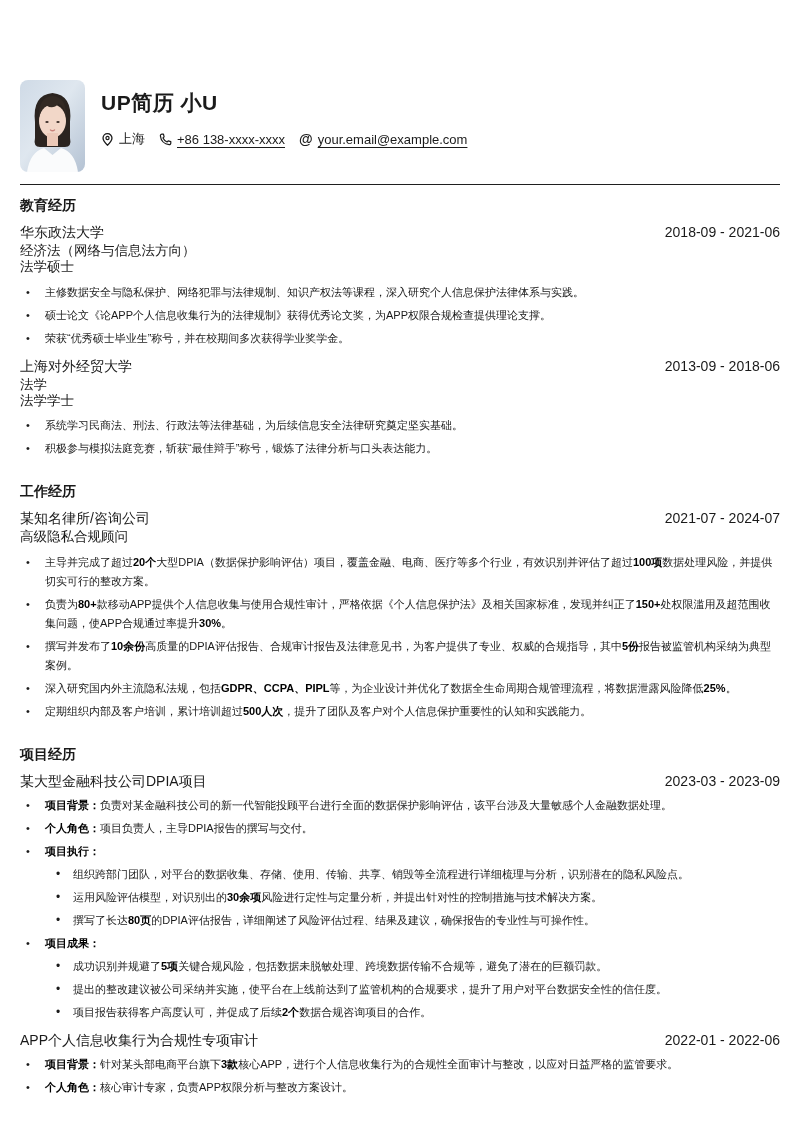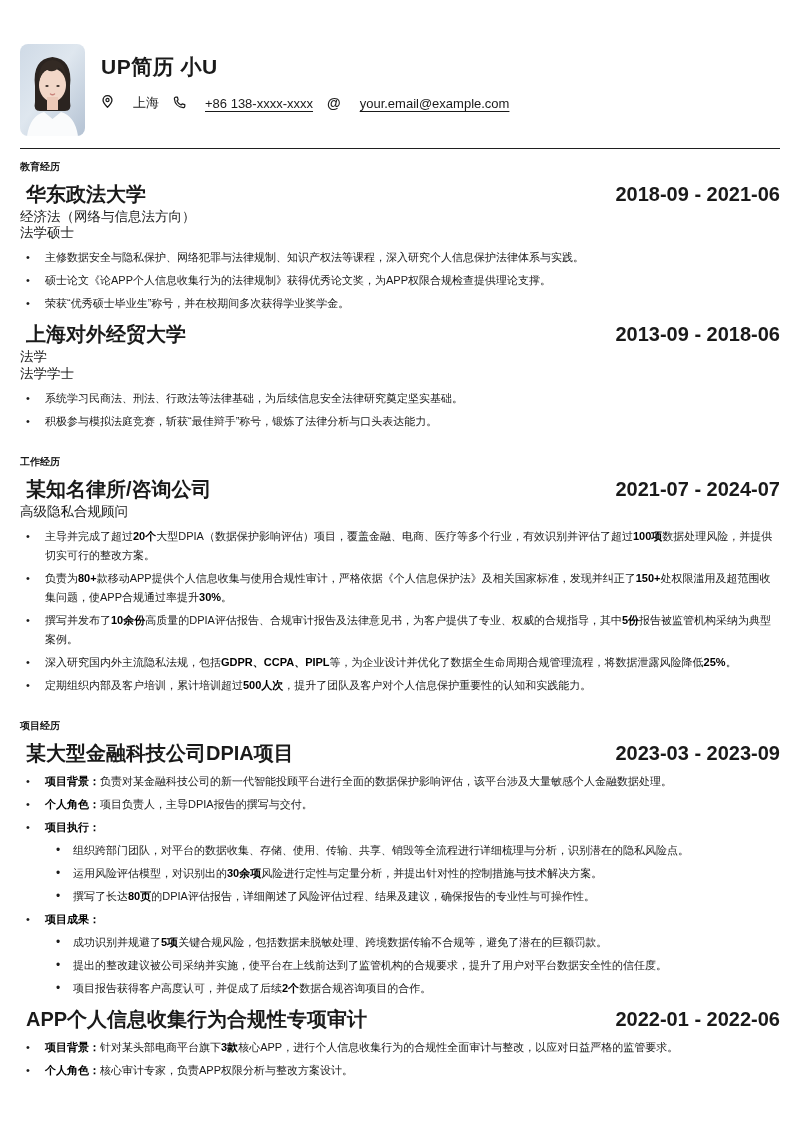--- a/index.html
+++ b/index.html
@@ -4,43 +4,43 @@
 <style>
   html, body { margin: 0; padding: 0; }
   body {
     width: 800px; height: 1130px; overflow: hidden;
     background: #ffffff; color: #1a1a1a;
     font-family: "Liberation Sans", "DejaVu Sans", sans-serif;
   }
   .page { padding: 0 20px; }
 
   
-  .header { display: flex; align-items: flex-start; gap: 16px; padding-top: 44px; }
+  .header { display: flex; align-items: flex-start; gap: 16px; padding-top: 44px; margin-top: 36px; }
   .photo {
     width: 65px; height: 92px; border-radius: 8px; overflow: hidden; flex: none;
   }
   .photo svg { display: block; }
   .header-text { padding-top: 10px; }
   .name { font-size: 21px; font-weight: 700; letter-spacing: 0.5px; line-height: 1.2; }
   .contact { margin-top: 15px; display: flex; align-items: center; gap: 14px; font-size: 13px; }
-  .contact-item { display: flex; align-items: flex-start; gap: 19px; }
+  .contact-item { display: flex; align-items: center; gap: 5px; }
   .contact-item svg { display: block; }
   .at-glyph { font-weight: 700; font-size: 14px; line-height: 1; }
   a.link { color: inherit; text-decoration: underline; text-underline-offset: 3px; }
 
   .divider { border: none; border-top: 1.5px solid #1f1f1f; margin: 12px 0 0 0; }
 
   
   .section { margin-top: 11px; }
   .section ~ .section { margin-top: 24px; }
-  .section-title { font-size: 10px; font-weight: 700; line-height: 1.3; }
+  .section-title { font-size: 14px; font-weight: 700; line-height: 1.3; }
 
   .entry { margin-top: 10px; }
   .entry-head { display: flex; justify-content: space-between; align-items: baseline;
-    font-size: 20px; font-weight: 700; line-height: 1.15; margin-left: 6px; }
+    font-size: 14px; font-weight: 400; line-height: 1.15; }
   .entry-date { white-space: nowrap; }
   .entry-sub { display: flex; justify-content: space-between; align-items: baseline;
     font-size: 13.5px; line-height: 1.2; margin-top: 3px; flex-direction: column; }
   .sub-right { white-space: nowrap; }
 
   ul.bullets { list-style: none; margin: 7px 0 0 0; padding: 0; }
   ul.bullets li {
     position: relative; font-size: 11px; line-height: 19px; margin-bottom: 4px;
   }
   li.b1 { padding-left: 25px; }

